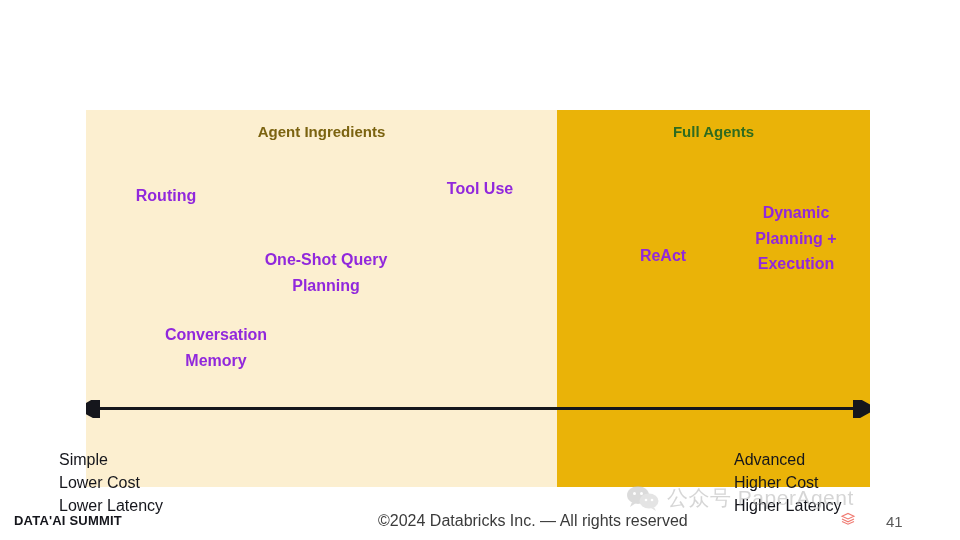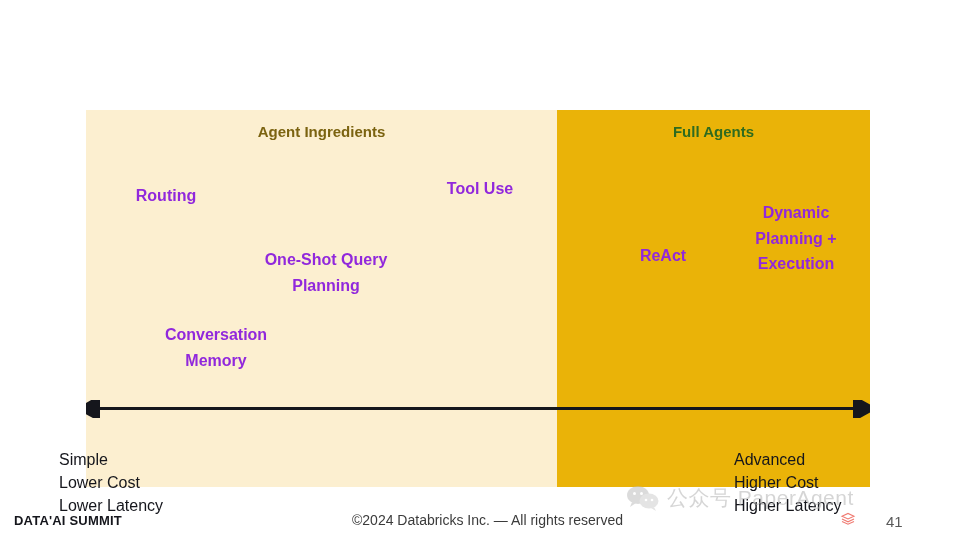--- a/index.html
+++ b/index.html
@@ -102,23 +102,23 @@
     color: #15161c;
     line-height: 23px;
     white-space: pre-line;
   }
   .endpoint-left  { left: 59px;  top: 448px; }
   .endpoint-right { left: 734px; top: 448px; }
 
   
   .footer-copy {
     position: absolute;
-    left: 352px;
+    left: 378px;
     top: 512px;
-    font-size: 14px;
+    font-size: 16px;
     color: #3b3b3b;
   }
   .summit-logo {
     position: absolute;
     left: 14px;
     top: 513px;
     font-size: 13px;
     font-weight: bold;
     letter-spacing: 0.2px;
     color: #15161c;

